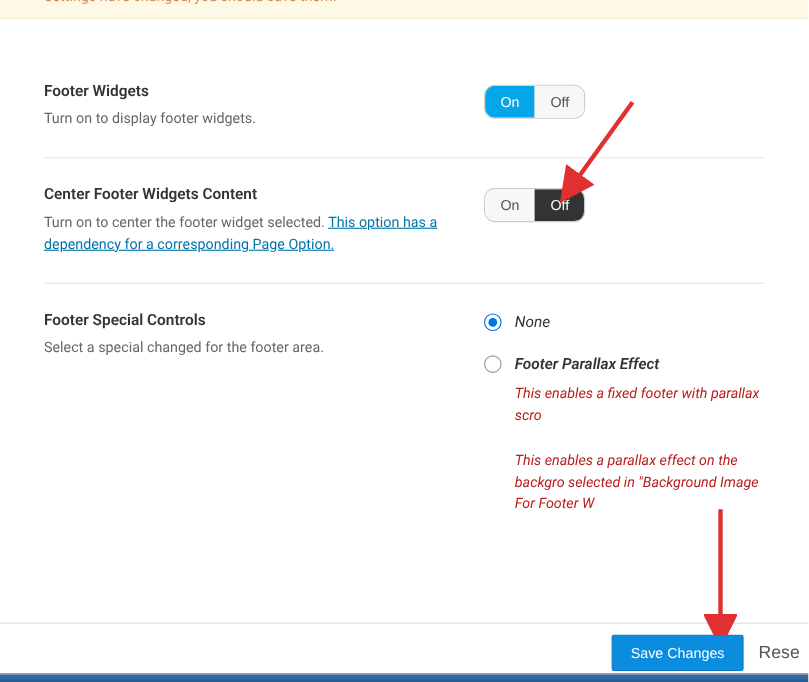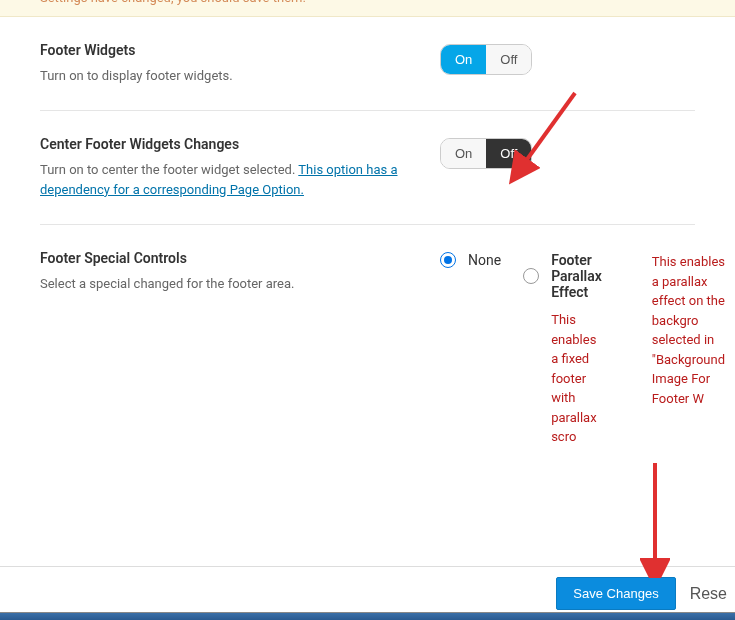--- a/index.html
+++ b/index.html
@@ -16,21 +16,22 @@
   .notice {
     background: #fdf9e6;
     color: #d48b59;
     padding: 0 40px 10px 40px;
     font-size: 13px;
     line-height: 1.2;
     border-bottom: 1px solid #f0e8c8;
     margin-top: -10px;
   }
   .content {
-    padding: 0 40px;
+    padding: 16px 40px;
+    margin-top: 17px;
   }
   .option-row {
     display: flex;
     padding: 25px 0;
     border-bottom: 1px solid #e5e5e5;
   }
   .option-row.no-border { border-bottom: none; }
   .option-left {
     flex: 0 0 400px;
     padding-right: 20px;
@@ -92,22 +93,23 @@
     background: #fff;
     color: #555;
   }
   .slider-line {
     flex: 1;
     height: 3px;
     background: #05a6e8;
   }
   .radio-group {
     display: flex;
-    flex-direction: row;
+    flex-direction: column;
     gap: 22px;
+    font-style: italic;
   }
   .radio-item {
     display: flex;
     flex-direction: column;
     gap: 10px;
   }
   .radio-row {
     display: flex;
     align-items: center;
     gap: 12px;
@@ -208,21 +210,21 @@
       <div class="toggle">
         <button class="toggle-btn active-on">On</button>
         <button class="toggle-btn">Off</button>
       </div>
     </div>
   </div>
 
 
   <div class="option-row">
     <div class="option-left">
-      <div class="option-title">Center Footer Widgets Changes</div>
+      <div class="option-title">Center Footer Widgets Content</div>
       <div class="option-desc">
         <span>Turn on to center the footer widget selected. </span><a href="#">This option has a dependency for a corresponding Page Option.</a>
       </div>
     </div>
     <div class="option-right">
       <div class="toggle">
         <button class="toggle-btn">On</button>
         <button class="toggle-btn active-off">Off</button>
       </div>
     </div>

